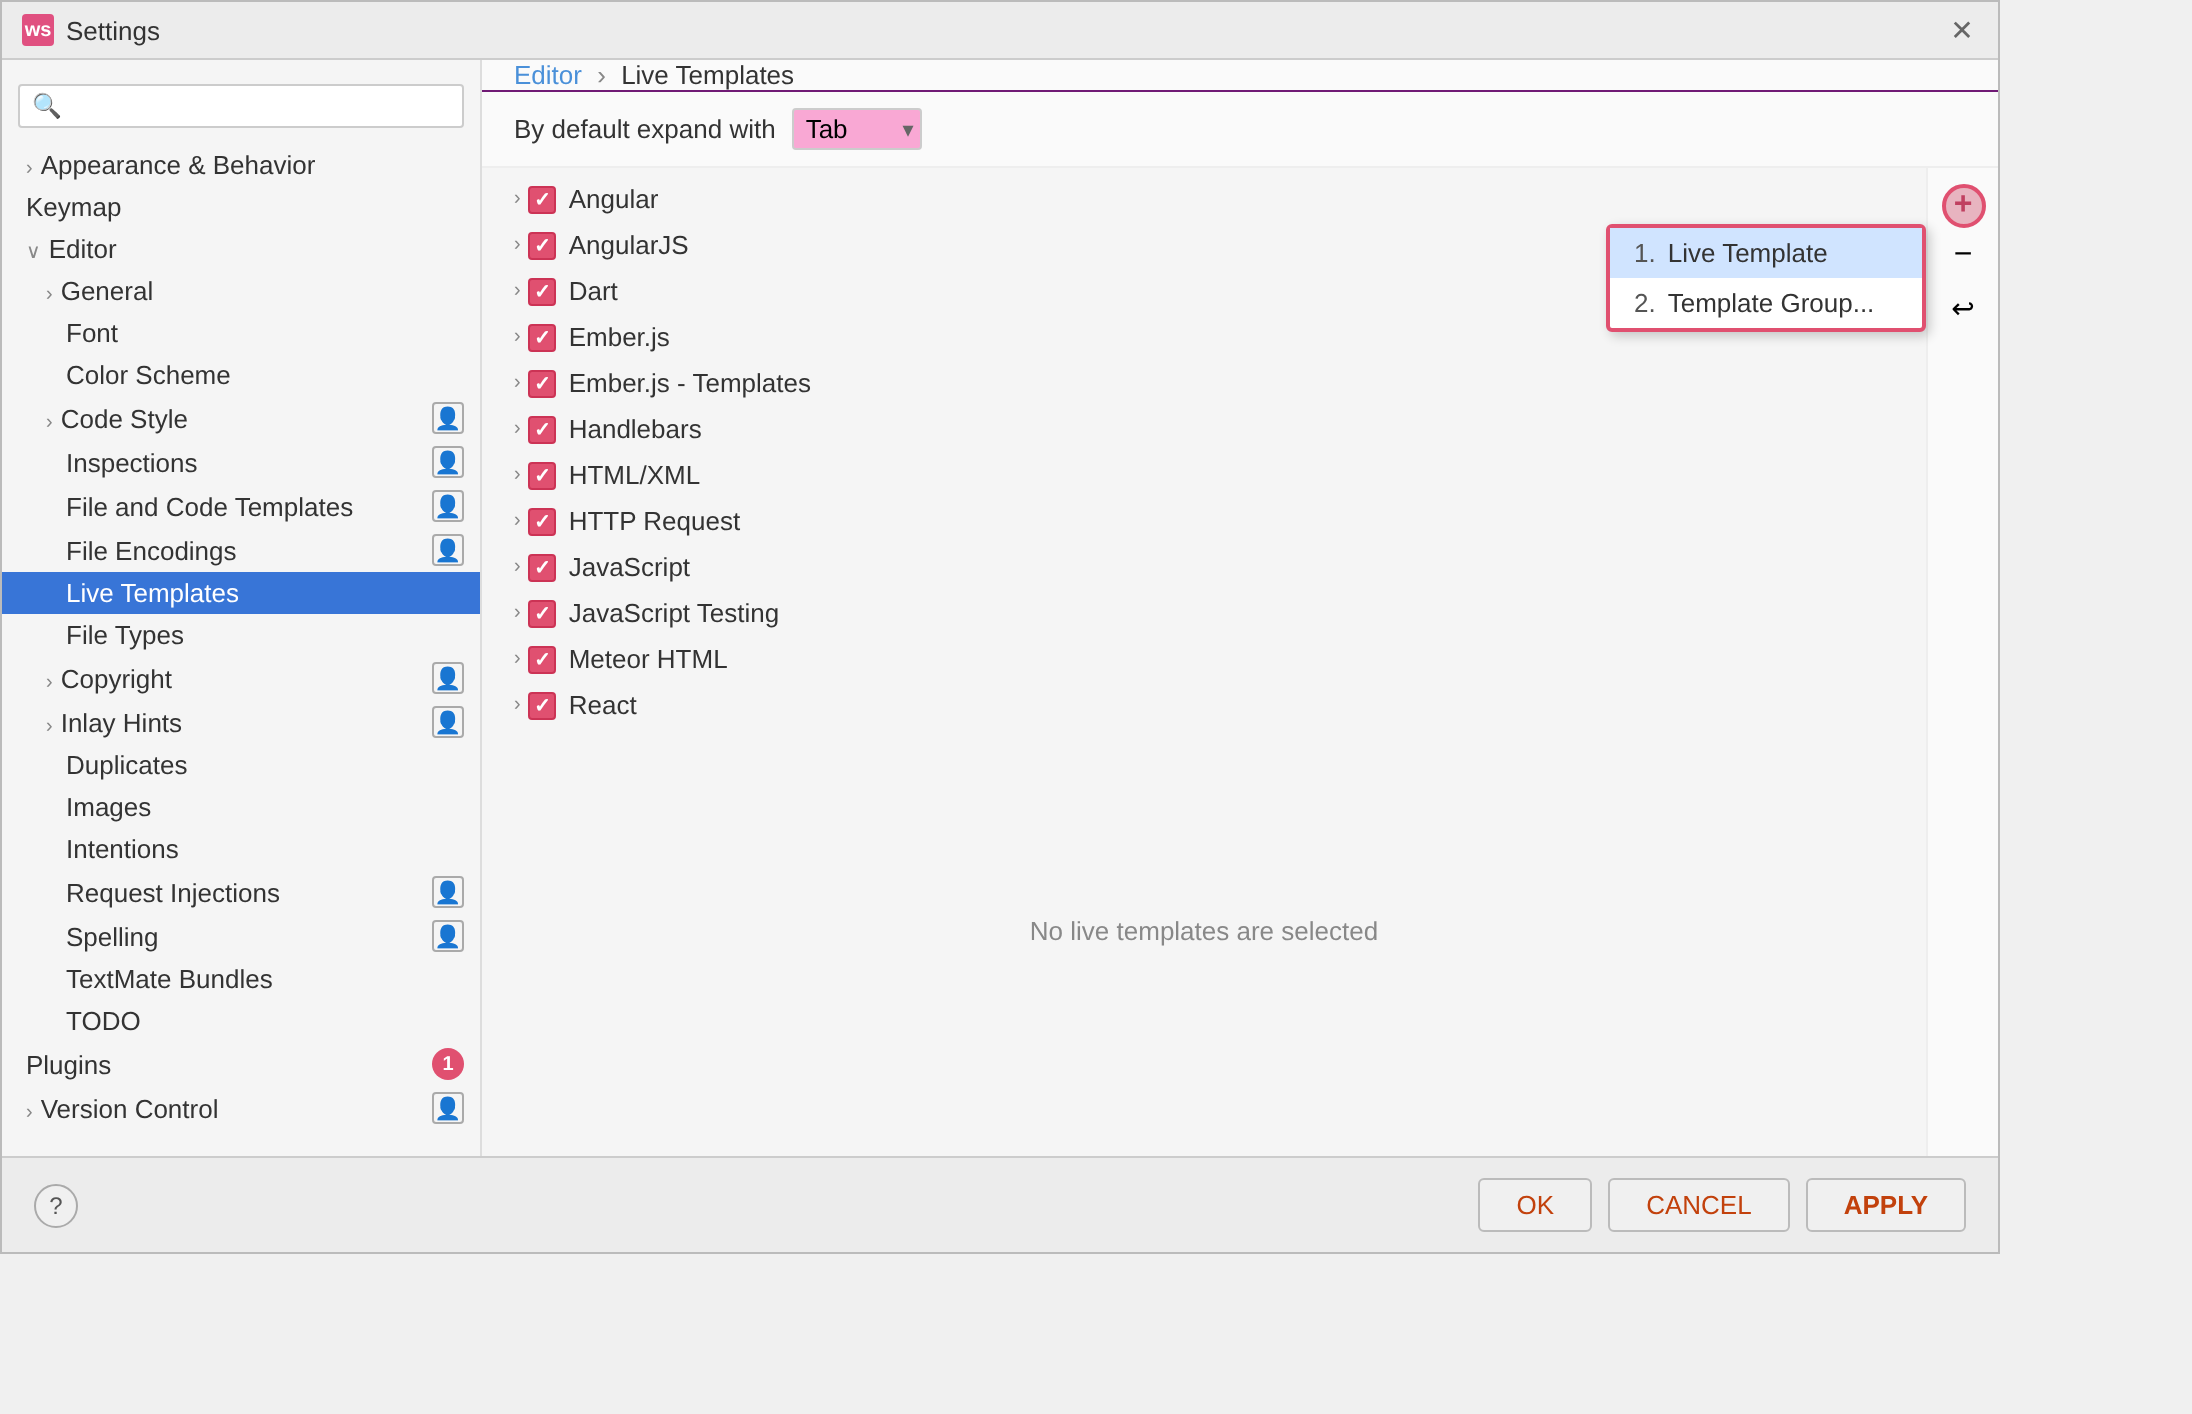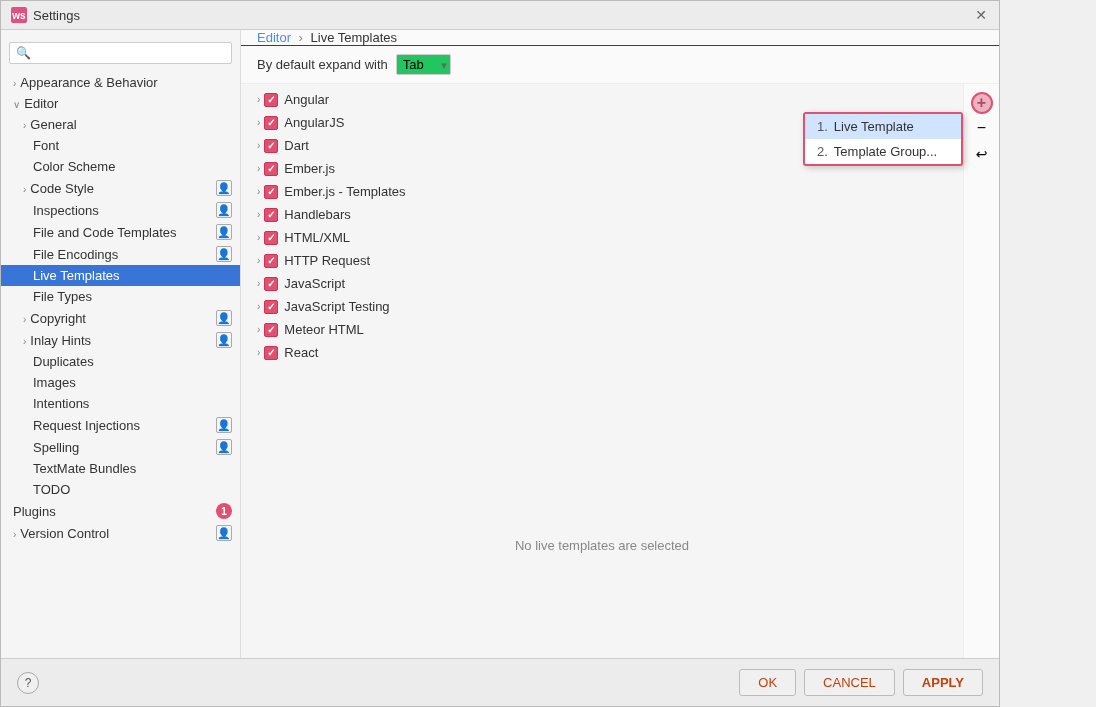--- a/index.html
+++ b/index.html
@@ -1,18 +1,18 @@
 <!DOCTYPE html>
 <html><head>
   <meta charset="utf-8">
   <style>
     * { box-sizing: border-box; margin: 0; padding: 0; }
     body { font-family: 'Segoe UI', Arial, sans-serif; font-size: 13px; background: #f0f0f0; width: 1096px; height: 707px; overflow: hidden; }
 
-    .window { width: 1000px; height: 707px; background: #f5f5f5; border: 1px solid #bbb; display: flex; flex-direction: column; position: relative; }
+    .window { width: 1000px; height: 627px; background: #f5f5f5; border: 1px solid #bbb; display: flex; flex-direction: column; position: relative; }
 
     .titlebar { background: #ececec; border-bottom: 1px solid #ccc; padding: 6px 10px; display: flex; align-items: center; justify-content: space-between; flex-shrink: 0; }
     .titlebar-left { display: flex; align-items: center; gap: 6px; }
     .titlebar-icon { width: 16px; height: 16px; background: #e05080; border-radius: 2px; display: flex; align-items: center; justify-content: center; }
     .titlebar-title { font-size: 13px; color: #333; }
     .close-btn { width: 16px; height: 16px; cursor: pointer; display: flex; align-items: center; justify-content: center; color: #666; font-size: 14px; }
 
     .content { display: flex; flex: 1; overflow: hidden; }
 
     
@@ -32,21 +32,21 @@
     
     .main { flex: 1; display: flex; flex-direction: column; overflow: hidden; }
 
     .breadcrumb { padding: 0 16px; border-bottom: 1px solid #701a75; background: #fafafa; font-size: 13px; color: #333; }
     .breadcrumb span.sep { color: #888; margin: 0 4px; }
     .breadcrumb span.current { color: #333; }
     .breadcrumb span.parent { color: #4a90d9; cursor: pointer; }
 
     .toolbar { padding: 8px 16px; border-bottom: 1px solid #eee; display: flex; align-items: center; gap: 8px; background: #fafafa; }
     .toolbar-label { color: #333; font-size: 13px; }
-    .toolbar-select { border: 1px solid #ccc; background: #22c55e; padding: 2px 10px 2px 6px; font-size: 13px; border-radius: 2px; appearance: none; -webkit-appearance: none; cursor: pointer; position: relative; }
+    .toolbar-select { border: 1px solid #ccc; background: #f9a8d4; padding: 2px 20px 2px 6px; font-size: 13px; border-radius: 2px; appearance: none; -webkit-appearance: none; cursor: pointer; position: relative; }
     .select-wrapper { position: relative; display: inline-block; }
     .select-wrapper::after { content: '▾'; position: absolute; right: 4px; top: 50%; transform: translateY(-50%); pointer-events: none; color: #666; font-size: 11px; }
 
     .panel-body { flex: 1; display: flex; overflow: hidden; position: relative; }
 
     .template-list { flex: 1; overflow-y: auto; padding: 4px 0; position: relative; }
 
     .template-item { display: flex; align-items: center; padding: 4px 16px; cursor: pointer; }
     .template-item .arrow { color: #888; margin-right: 4px; font-size: 10px; }
     .template-item .checkbox { width: 14px; height: 14px; background: #e05070; border: 1px solid #cc3355; border-radius: 2px; margin-right: 6px; display: flex; align-items: center; justify-content: center; flex-shrink: 0; }
@@ -93,20 +93,23 @@
 
   <div class="content">
 
     <div class="sidebar">
       <div class="search-box">
         <input class="search-input" type="text" placeholder="🔍" style="">
       </div>
 
       <div class="sidebar-item section-header">
         <span><span class="arrow">›</span><span>Appearance &amp; Behavior</span></span>
+      </div>
+      <div class="sidebar-item">
+        <span>Keymap</span>
       </div>
       <div class="sidebar-item section-header">
         <span><span class="arrow">∨</span><span>Editor</span></span>
       </div>
       <div class="sidebar-item indent1">
         <span><span class="arrow">›</span><span>General</span></span>
       </div>
       <div class="sidebar-item indent2">
         <span>Font</span>
       </div>

